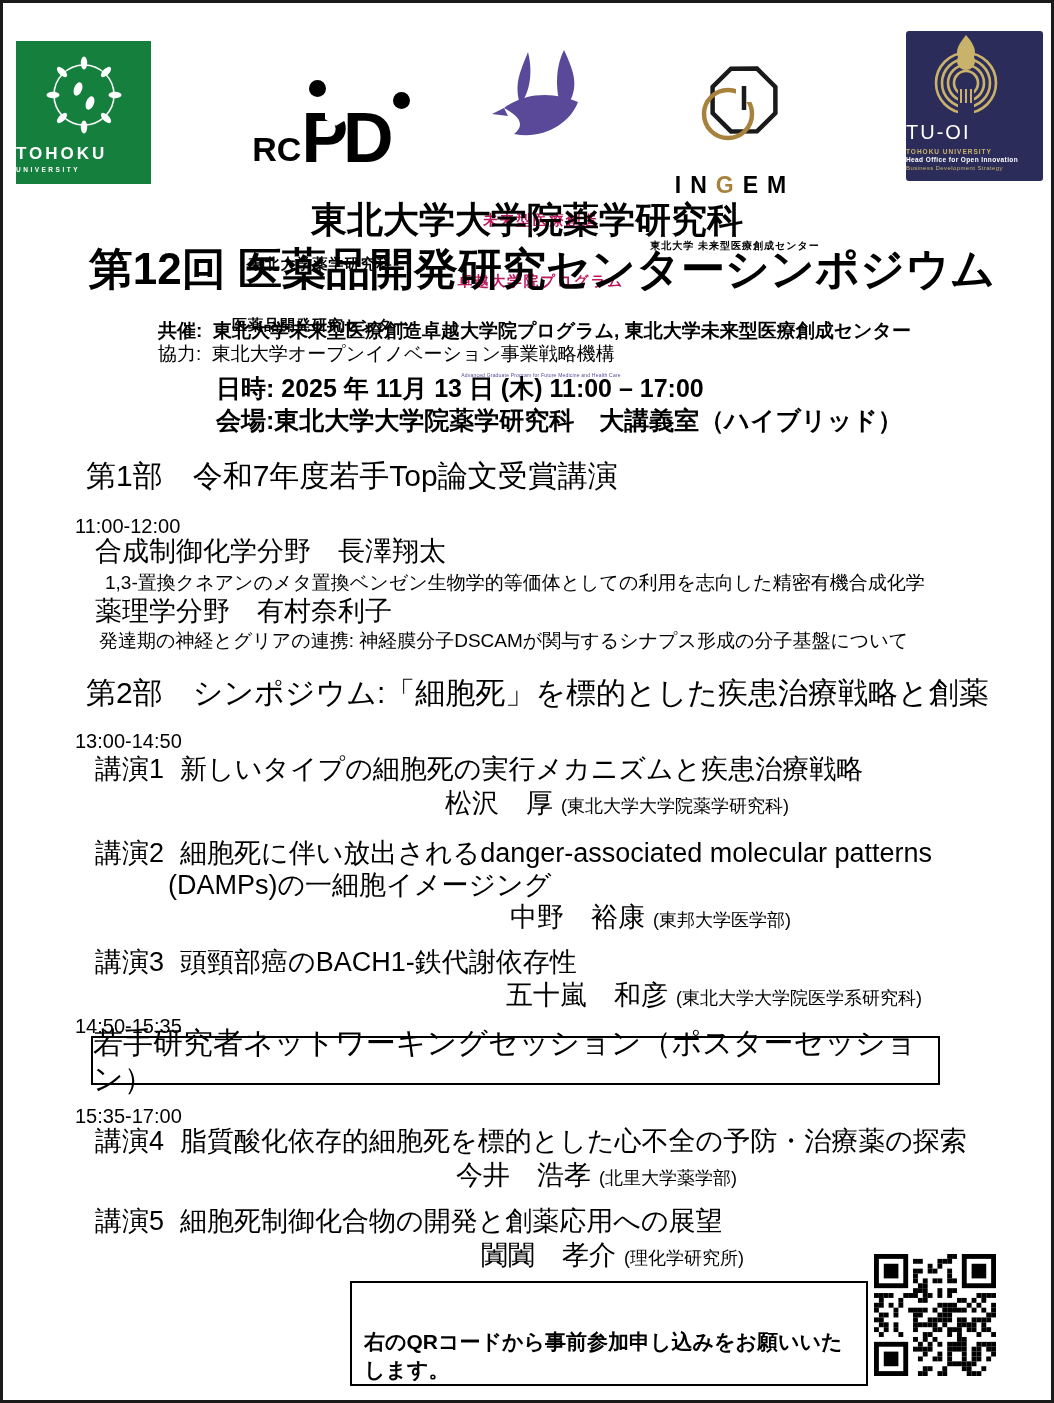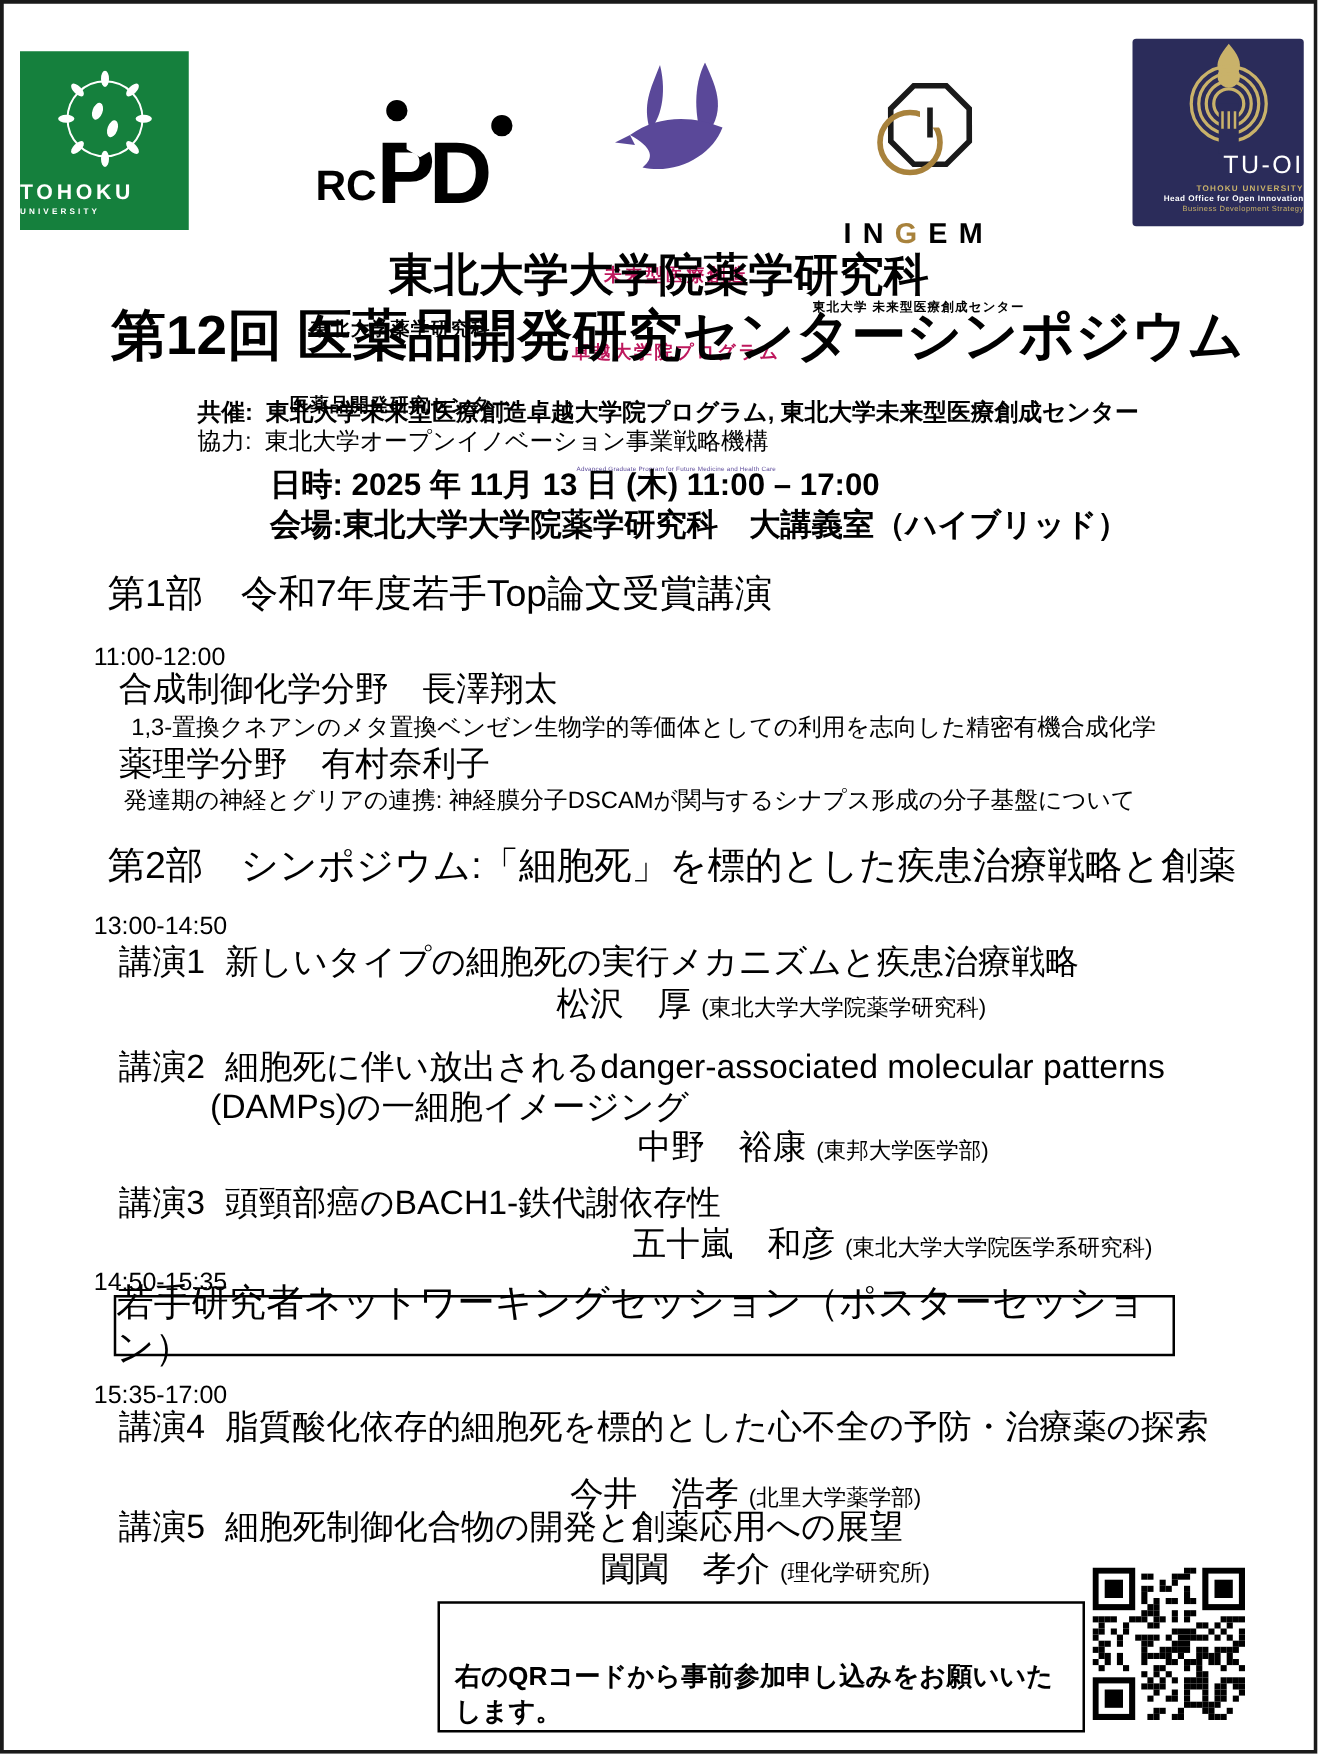--- a/index.html
+++ b/index.html
@@ -38,21 +38,21 @@
   .logo-future{left:452px;top:28px;width:172px;height:152px;text-align:center;}
   .future-cap{color:#be185d;font-size:14.5px;font-weight:700;letter-spacing:2px;line-height:1.4;}
   .future-eng{color:#5a4899;font-size:5px;letter-spacing:0.2px;margin-top:3px;}
 
   .logo-ingem{left:637px;top:40px;width:190px;height:135px;text-align:center;}
   .ingem-name{font-size:23px;font-weight:600;letter-spacing:9px;line-height:1;margin-top:4px;}
   .ingem-name .g{color:#a8823c;}
   .ingem-cap{font-size:10px;font-weight:600;letter-spacing:1px;margin-top:6px;}
 
   .logo-tuoi{left:903px;top:28px;width:137px;height:150px;background:#2b2c5a;border-radius:3px;
-    display:flex;flex-direction:column;align-items:flex-end;box-sizing:border-box;}
+    display:flex;flex-direction:column;align-items:flex-start;box-sizing:border-box;}
   .tuoi-name{color:#fff;font-size:20px;letter-spacing:2px;font-weight:400;margin-top:-2px;}
   .tuoi-c1{color:#c9b26a;font-size:6.5px;font-weight:700;letter-spacing:1px;margin-top:3px;}
   .tuoi-c2{color:#ffffff;font-size:6.5px;font-weight:700;letter-spacing:0.4px;margin-top:1px;}
   .tuoi-c3{color:#c9b26a;font-size:6px;letter-spacing:0.4px;margin-top:1px;}
 
   
   .subtitle{top:196px;font-size:36px;font-weight:700;}
   .title{top:240px;font-size:44px;font-weight:900;letter-spacing:0px;padding-left:30px;}
   .cosponsor{top:317px;left:155px;font-size:19px;font-weight:700;}
   .cooperation{top:340px;left:155px;font-size:19px;font-weight:400;}
@@ -191,21 +191,21 @@
 
   <div class="abs lec-line" style="top:944px;left:92px;"><span>講演3</span><span style="margin-left:16px;">頭頸部癌のBACH1-鉄代謝依存性</span></div>
   <div class="abs lec-speaker" style="top:977px;left:503px;"><span class="spk">五十嵐　和彦</span><span class="aff">(東北大学大学院医学系研究科)</span></div>
 
   <div class="abs time-label" style="top:1012px;left:72px;">14:50-15:35</div>
   <div class="abs net-box">若手研究者ネットワーキングセッション（ポスターセッション）</div>
 
   <div class="abs time-label" style="top:1102px;left:72px;">15:35-17:00</div>
 
   <div class="abs lec-line" style="top:1123px;left:92px;"><span>講演4</span><span style="margin-left:16px;">脂質酸化依存的細胞死を標的とした心不全の予防・治療薬の探索</span></div>
-  <div class="abs lec-speaker" style="top:1157px;left:453px;margin-top:20px;"><span class="spk">今井　浩孝</span><span class="aff">(北里大学薬学部)</span></div>
+  <div class="abs lec-speaker" style="top:1157px;left:453px;"><span class="spk">今井　浩孝</span><span class="aff">(北里大学薬学部)</span></div>
 
   <div class="abs lec-line" style="top:1203px;left:92px;"><span>講演5</span><span style="margin-left:16px;">細胞死制御化合物の開発と創薬応用への展望</span></div>
   <div class="abs lec-speaker" style="top:1237px;left:478px;"><span class="spk">闐闐　孝介</span><span class="aff">(理化学研究所)</span></div>
 
   <div class="abs contact-box">
     <div class="f1" style="white-space:pre-wrap;">右のQRコードから事前参加申し込みをお願いいたします。</div>
     
     
     
   </div>

